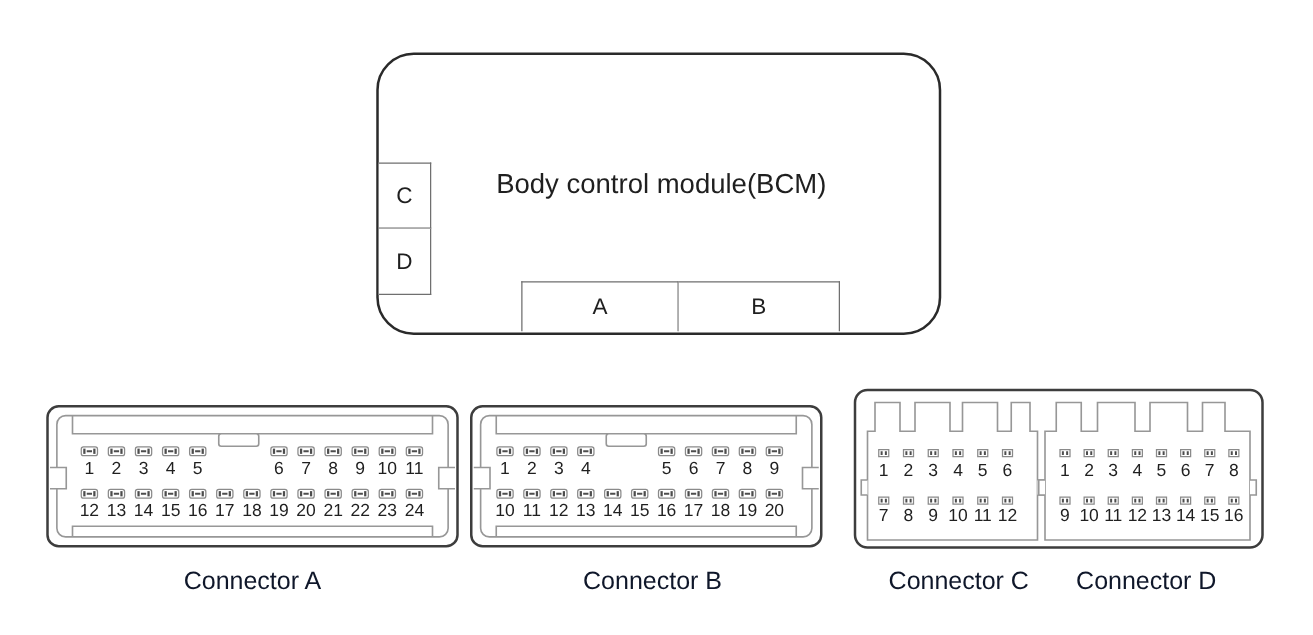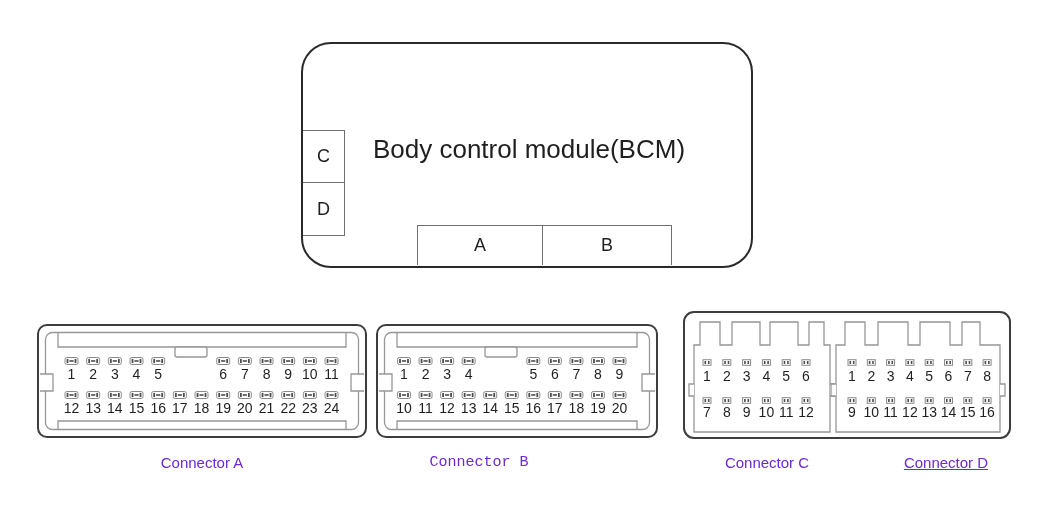--- a/index.html
+++ b/index.html
@@ -22,30 +22,30 @@
   .slot-c { left:303px; top:130px; width:42px; height:53px;
             border:1.2px solid #6f6f6f; border-left:none; }
   .slot-d { left:303px; top:183px; width:42px; height:53px;
             border:1.2px solid #6f6f6f; border-left:none; border-top:none; }
   .slot-a { left:417px; top:225px; width:126px; height:40px;
             border:1.2px solid #6f6f6f; border-bottom:none; }
   .slot-b { left:543px; top:225px; width:129px; height:40px;
             border:1.2px solid #6f6f6f; border-bottom:none; border-left:none; }
   .bcm-title {
     position:absolute; left:529px; top:134px; transform:translateX(-50%);
-    font-size:26px; white-space:nowrap; color:#1f1f1f;
+    font-size:22px; white-space:nowrap; color:#1f1f1f;
   }
 
   
   .conn-label {
     position:absolute; top:454px; transform:translateX(-50%);
-    font-size:15px; white-space:nowrap; color:#6d28d9;
+    font-size:20px; white-space:nowrap; color:#0f172a;
   }
-  .label-a { left:202px; } .label-b { left:479px;font-family:Liberation Mono, monospace; }
-  .label-c { left:767px; } .label-d { left:946px;text-decoration:underline; }
+  .label-a { left:202px; } .label-b { left:522px; }
+  .label-c { left:767px; } .label-d { left:917px; }
 
   
   .outer { fill:#ffffff; stroke:#3d3d3d; stroke-width:2; }
   .inner { fill:none; stroke:#979797; stroke-width:1.3; }
   .tab   { fill:#ffffff; stroke:#979797; stroke-width:1.3; }
   .notch { fill:#ffffff; stroke:#979797; stroke-width:1.3; }
   .pin-num { font-family:"Liberation Sans", sans-serif; font-size:14px; fill:#1f1f1f; }
 </style>
 </head>
 <body>

